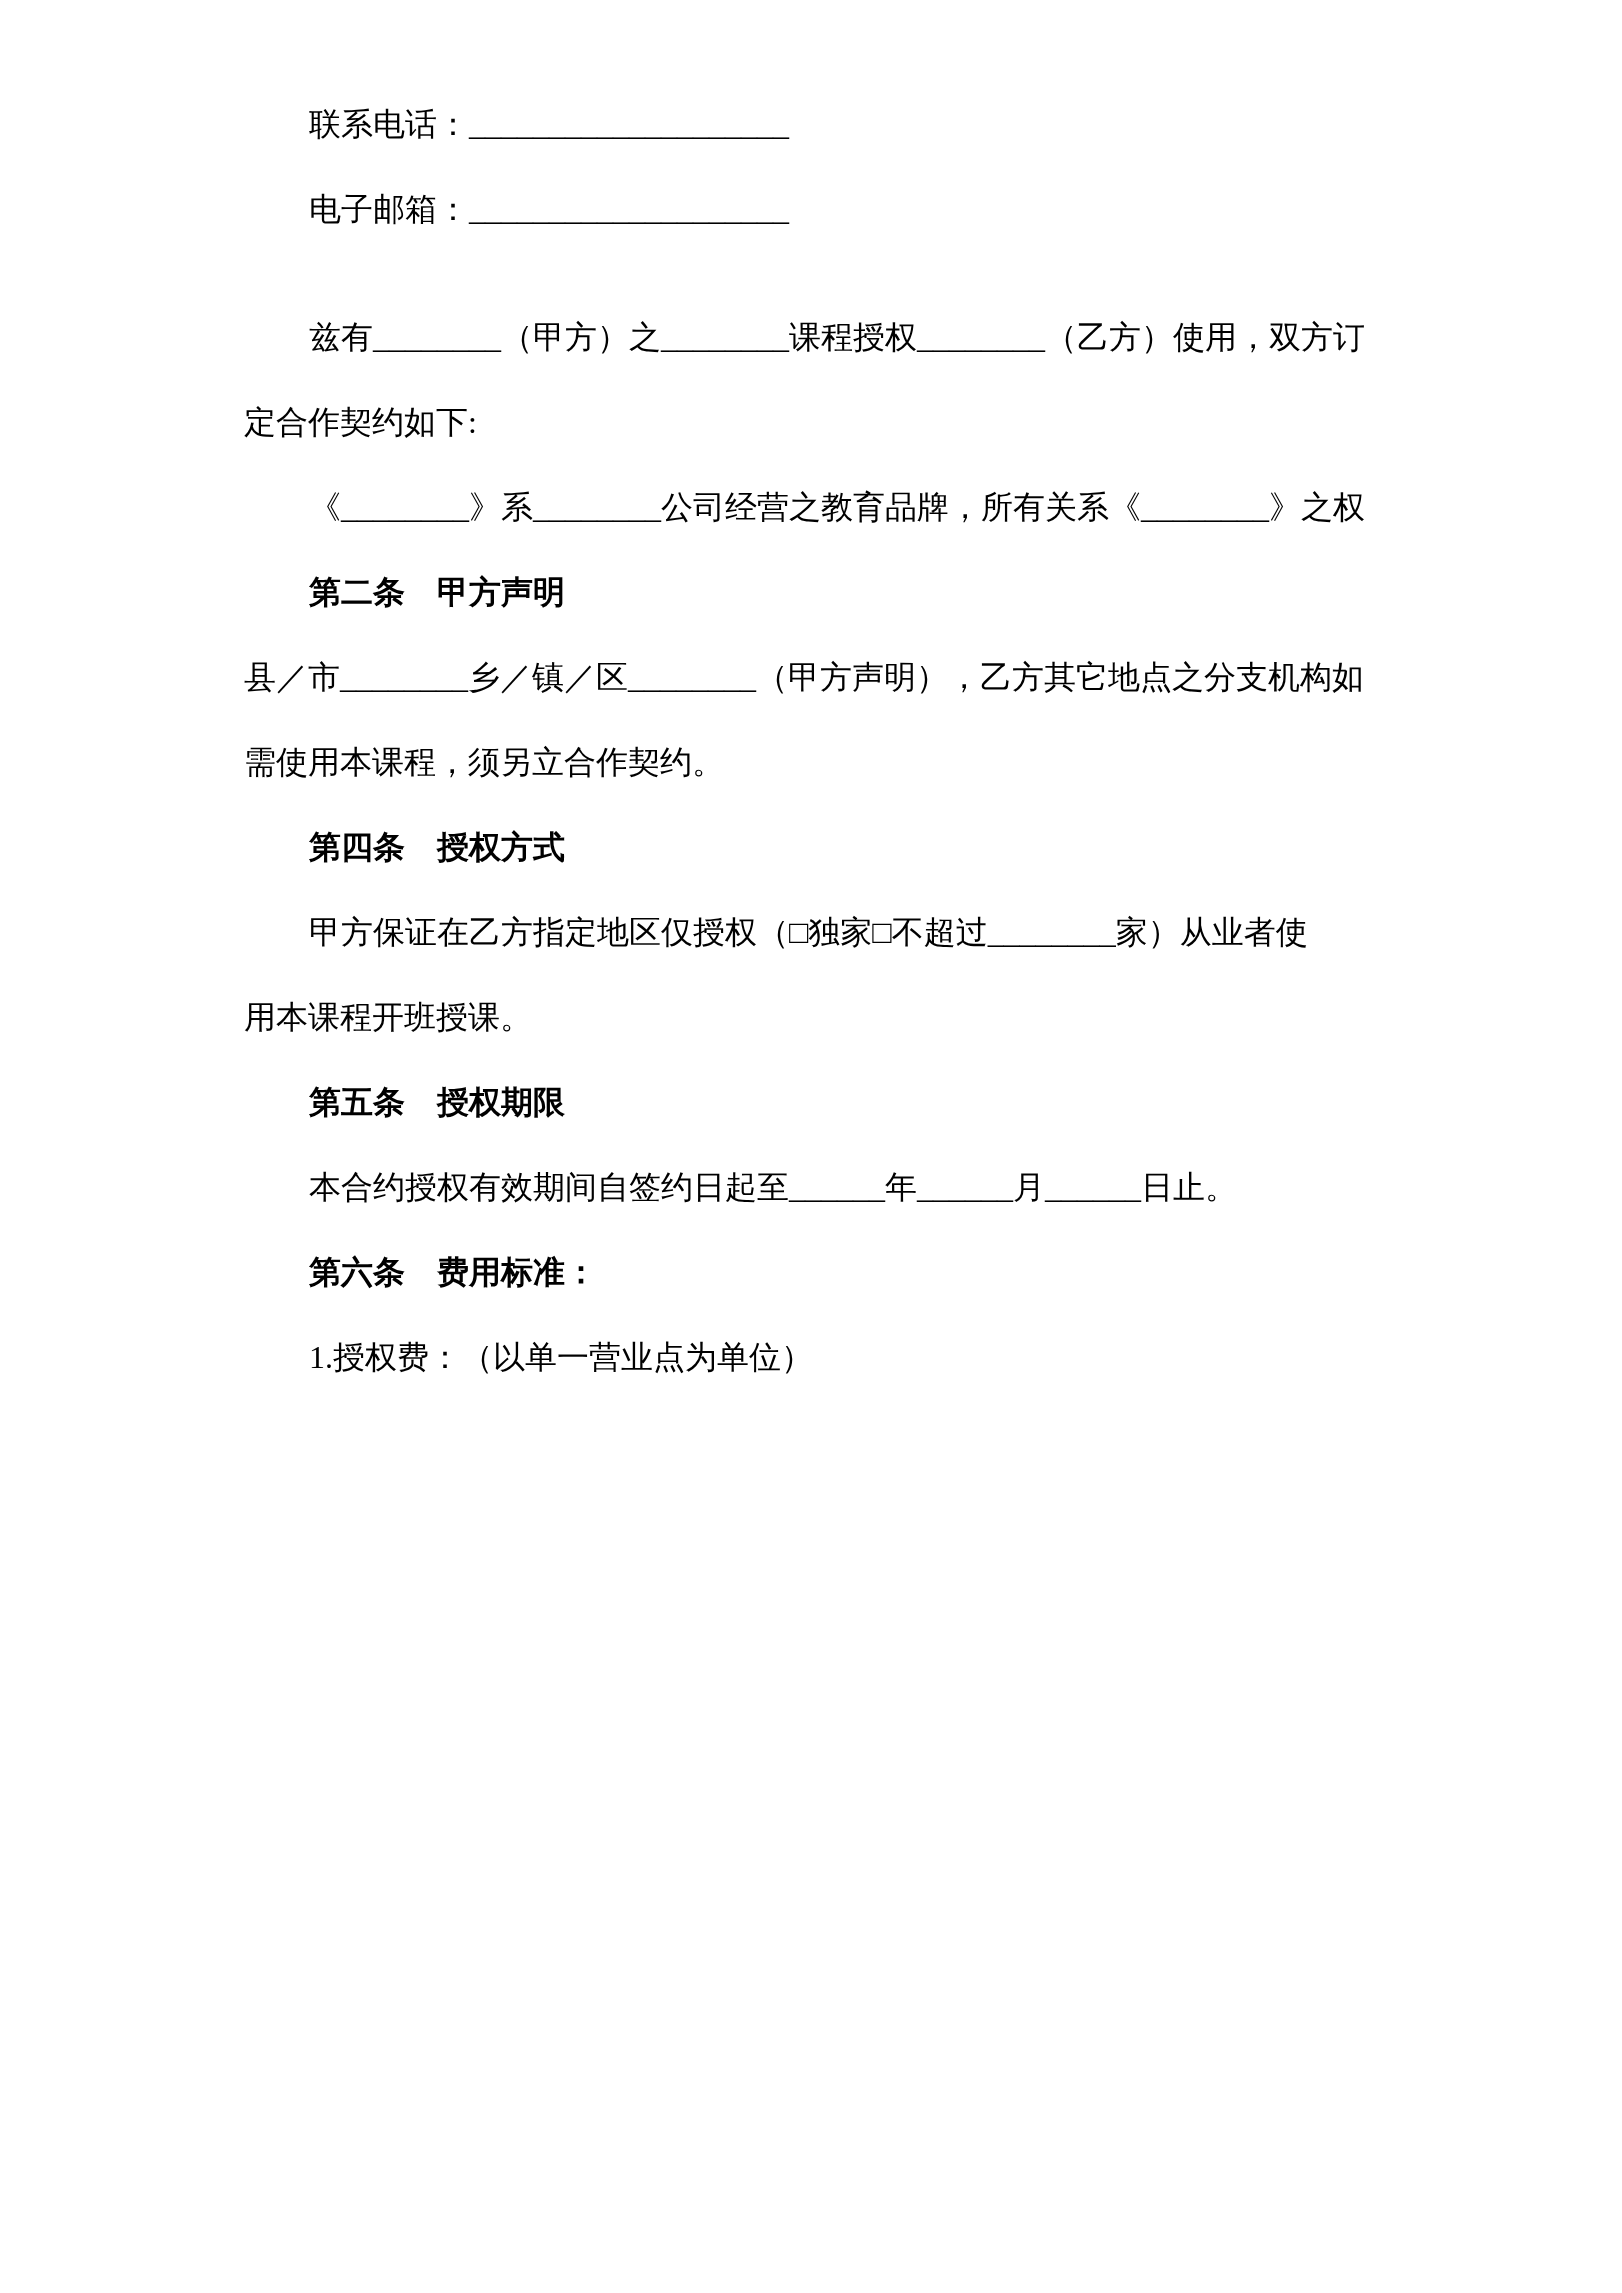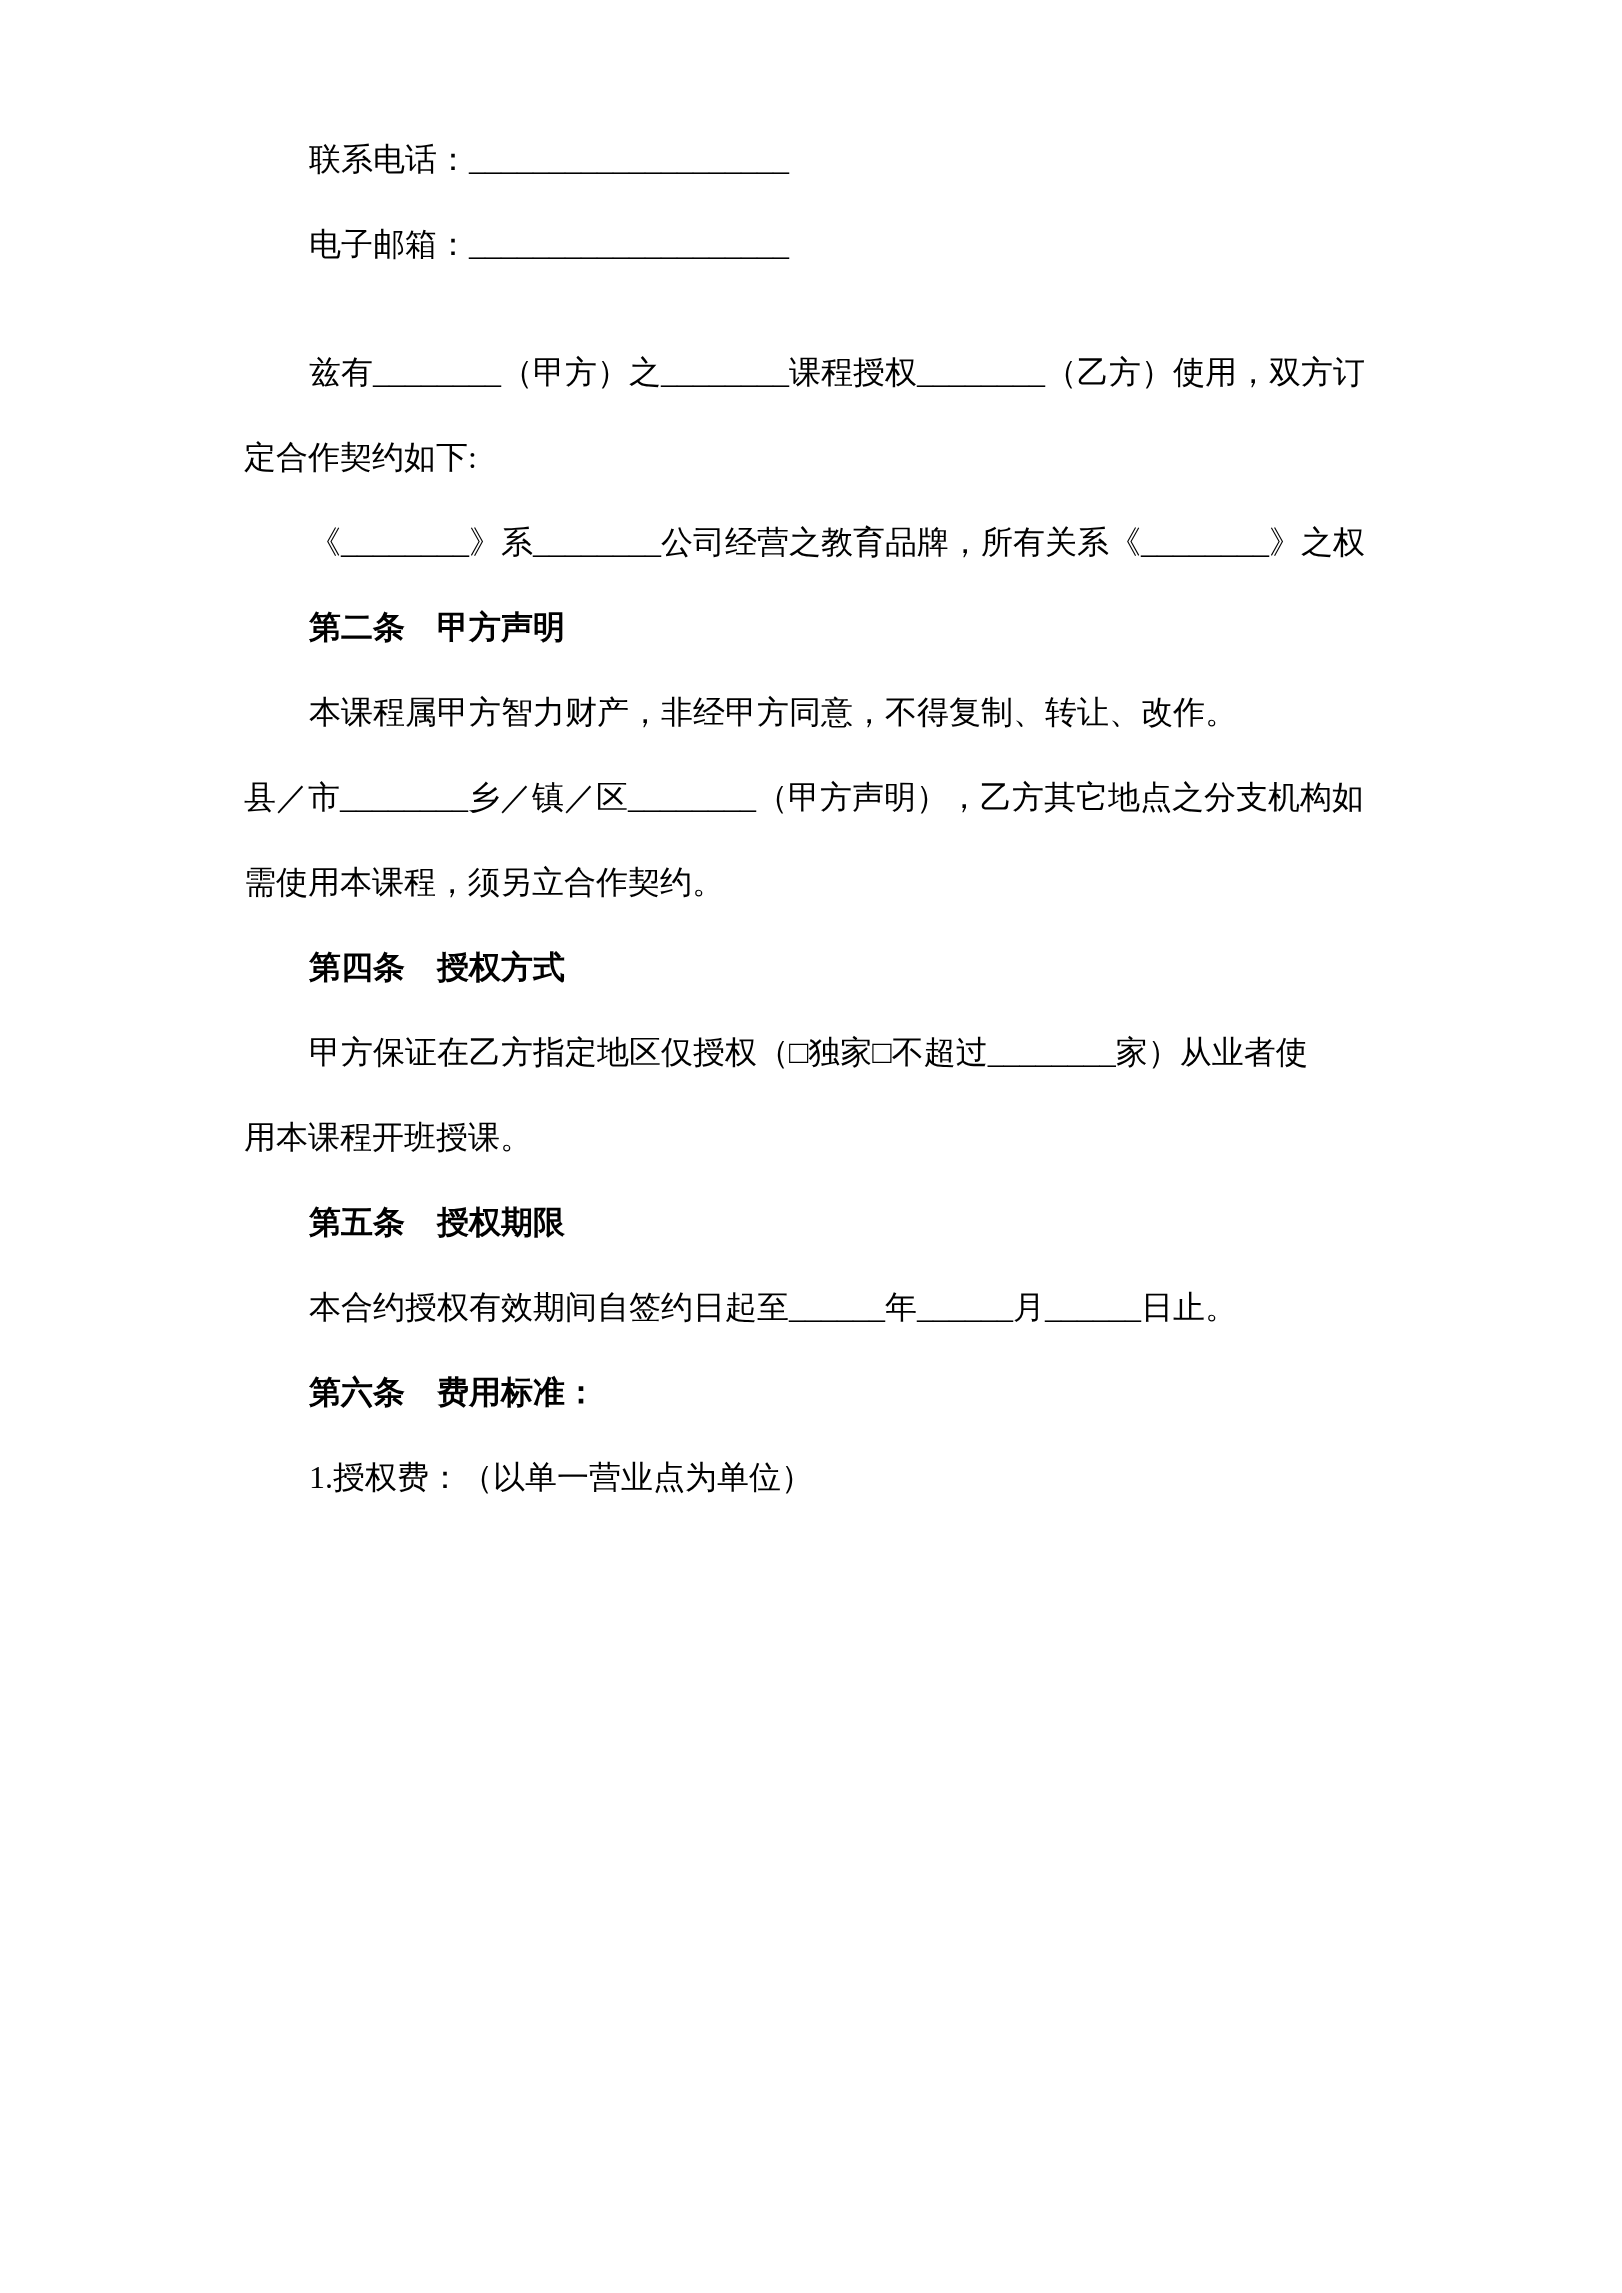--- a/index.html
+++ b/index.html
@@ -7,21 +7,21 @@
     padding: 0;
     background: #ffffff;
   }
   .page {
     position: relative;
     width: 1623px;
     height: 2294px;
     box-sizing: border-box;
     background: #ffffff;
     color: #000000;
-    padding: 117px 164px 0 244px;
+    padding: 82px 164px 0 244px;
     font-family: "Liberation Serif", "DejaVu Serif", serif;
     font-size: 32px;
     overflow: hidden;
   }
   .line {
     height: 85px;
     line-height: 85px;
     white-space: nowrap;
   }
   .indent {
@@ -41,21 +41,20 @@
 
   <div class="line indent">联系电话：____________________</div>
   <div class="line indent">电子邮箱：____________________</div>
 
   <div class="line indent sp">兹有________（甲方）之________课程授权________（乙方）使用，双方订</div>
   <div class="line">定合作契约如下:</div>
 
   <div class="line indent">《________》系________公司经营之教育品牌，所有关系《________》之权</div>
 
   <div class="line indent heading">第二条　甲方声明</div>
-  <div class="line indent">本课程属甲方智力财产，非经甲方同意，不得复制、转让、改作。</div>
 
   <div class="line">县／市________乡／镇／区________（甲方声明），乙方其它地点之分支机构如</div>
   <div class="line">需使用本课程，须另立合作契约。</div>
 
   <div class="line indent heading">第四条　授权方式</div>
   <div class="line indent">甲方保证在乙方指定地区仅授权（□独家□不超过________家）从业者使</div>
   <div class="line">用本课程开班授课。</div>
 
   <div class="line indent heading">第五条　授权期限</div>
   <div class="line indent">本合约授权有效期间自签约日起至______年______月______日止。</div>

